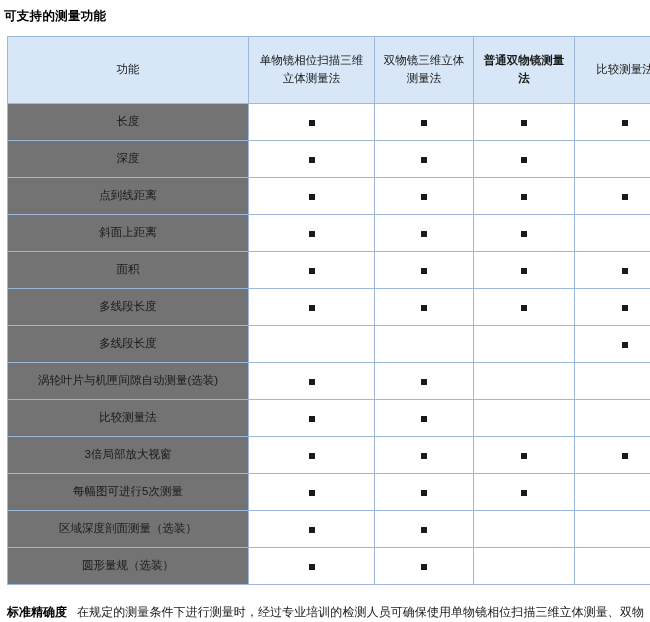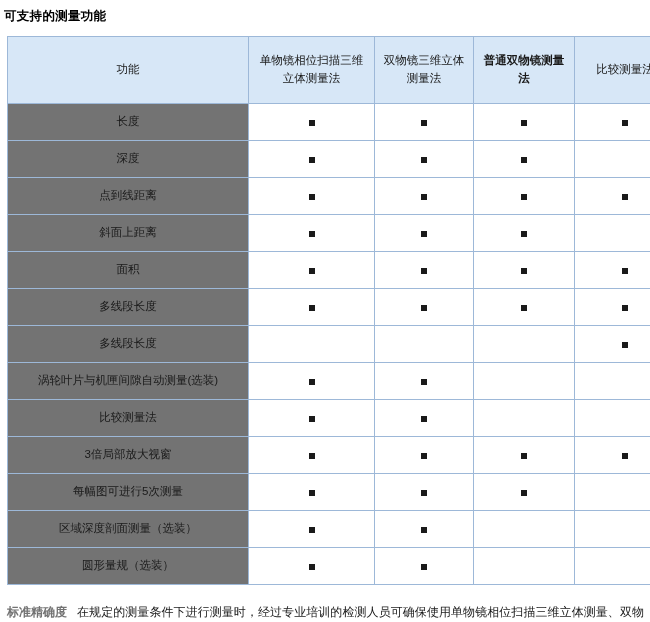--- a/index.html
+++ b/index.html
@@ -83,21 +83,21 @@
     display: flex;
     align-items: flex-start;
     margin-bottom: 12px;
   }
   .note-term {
     font-weight: bold;
     font-size: 12px;
     white-space: nowrap;
     flex: 0 0 auto;
     line-height: 1.75;
-    color: #737373;
+    color: #000000;
   }
   .note-text {
     font-size: 12px;
     line-height: 1.75;
     margin-left: 10px;
     color: #1a1a1a;
     text-align: justify;
   }
 </style>
 </head>

